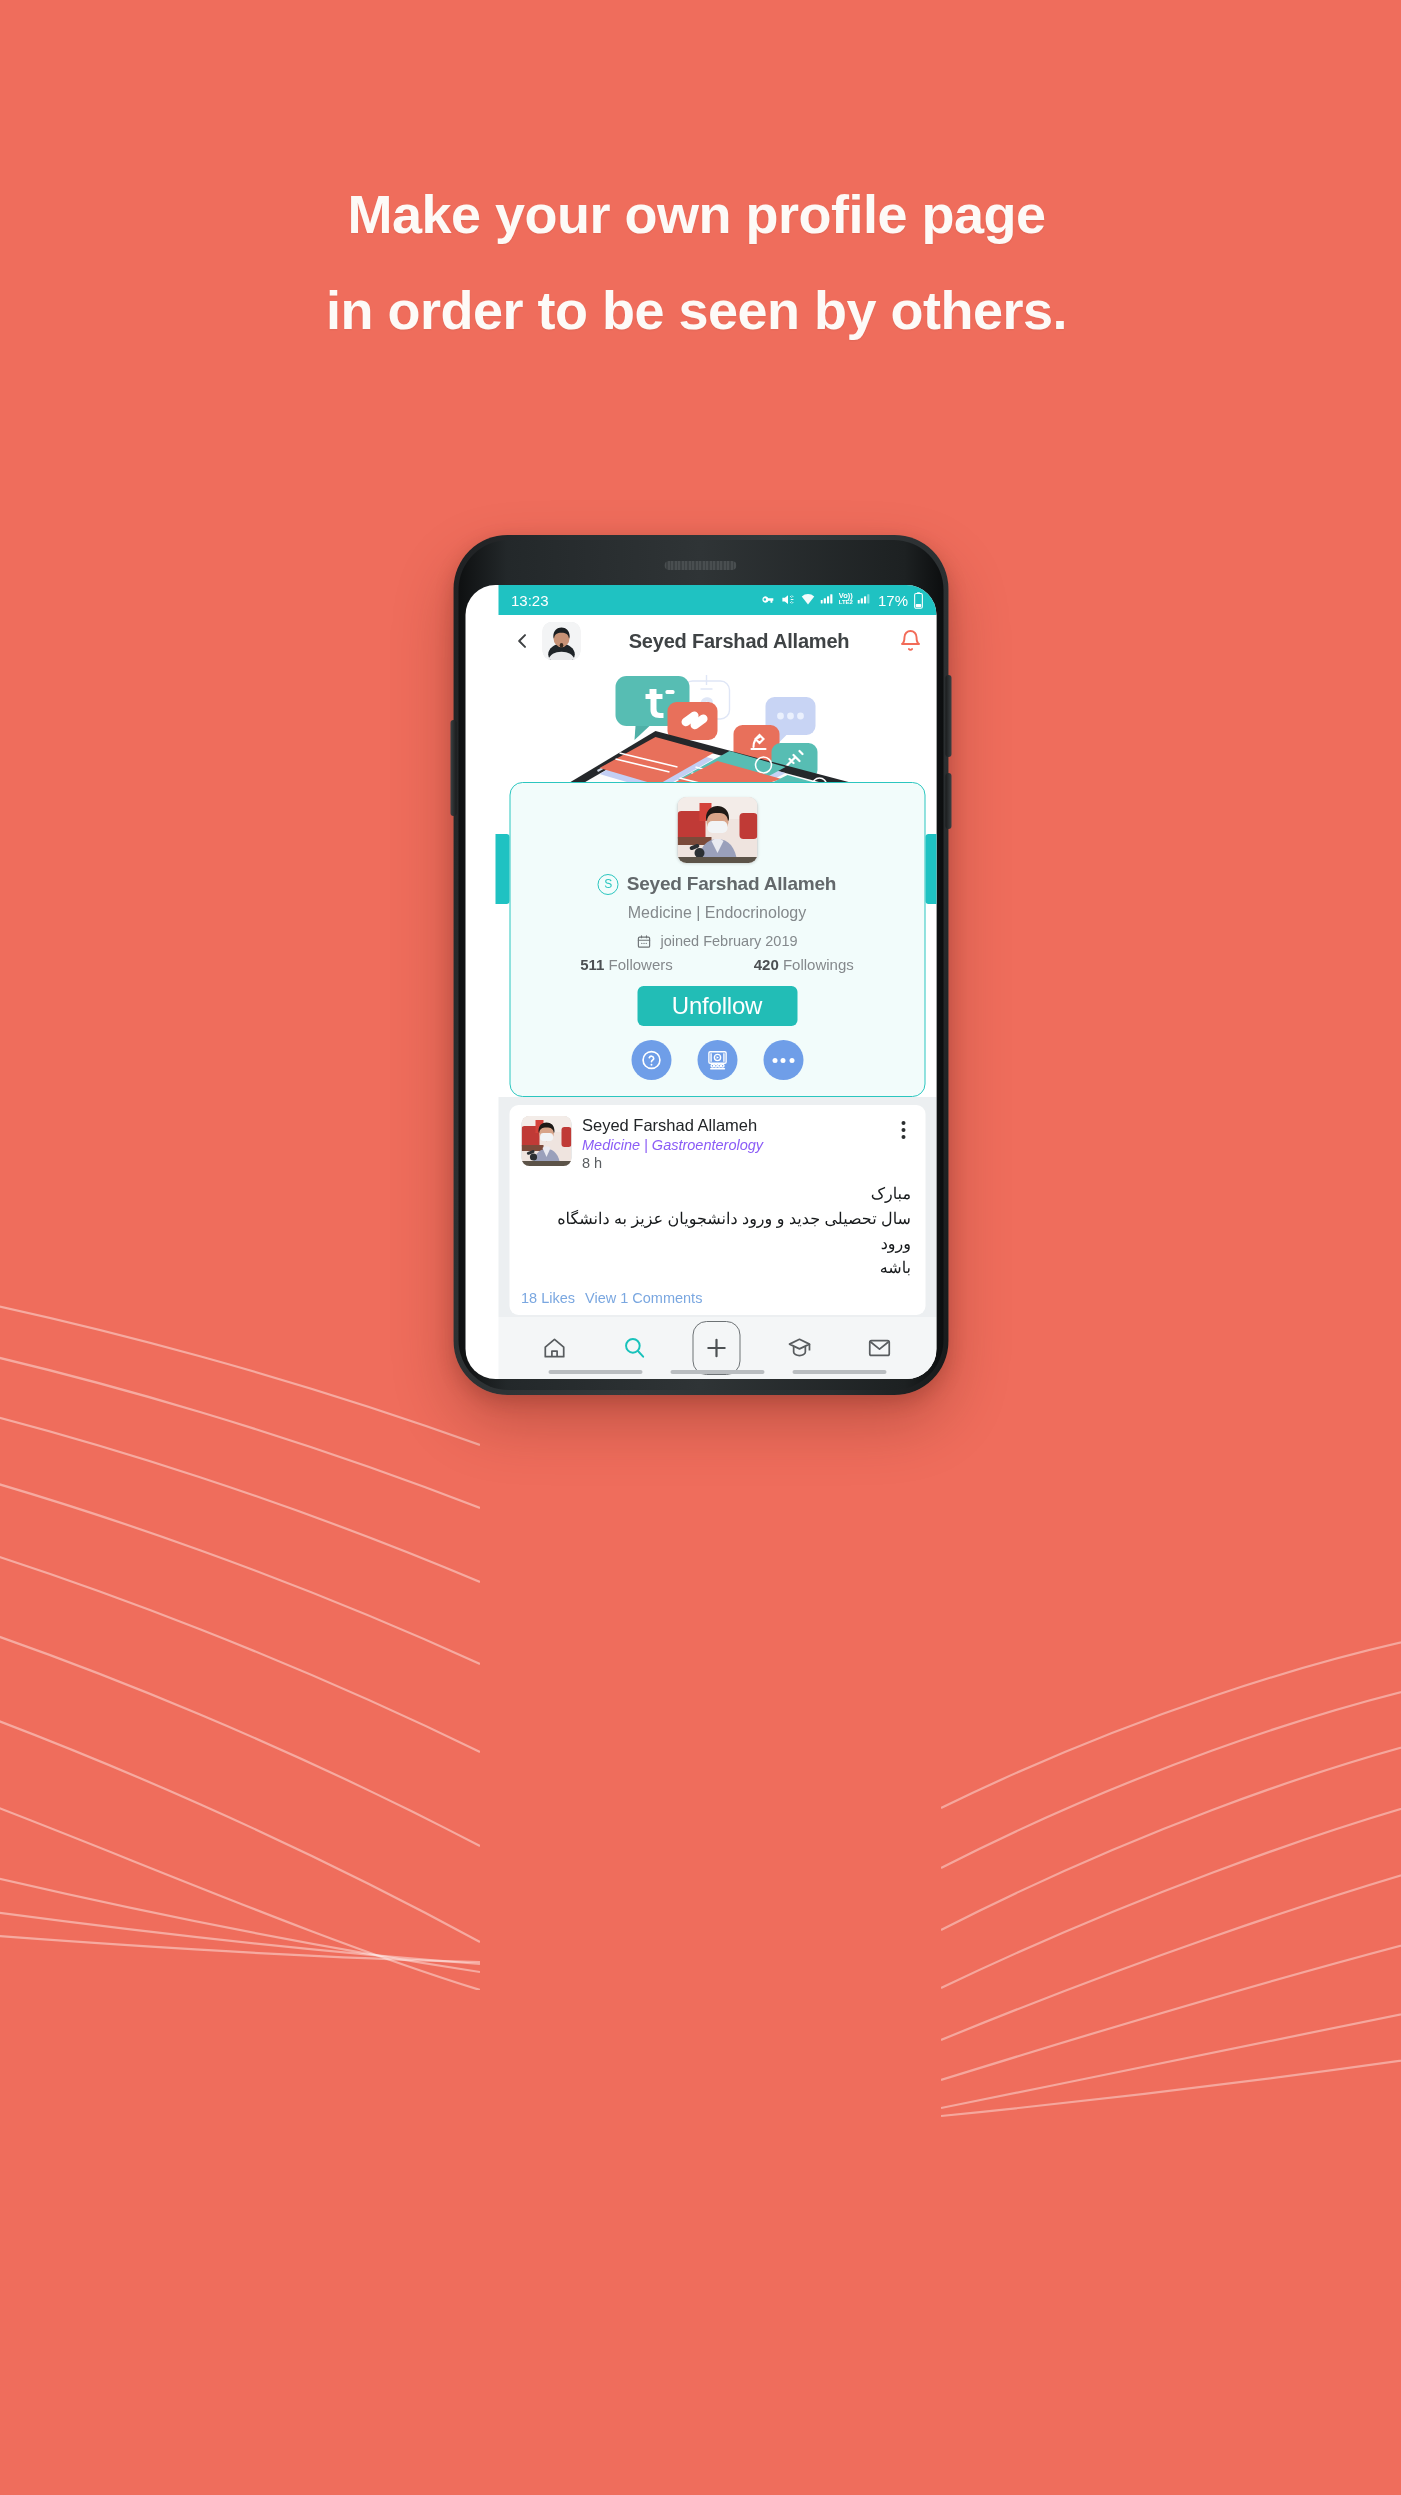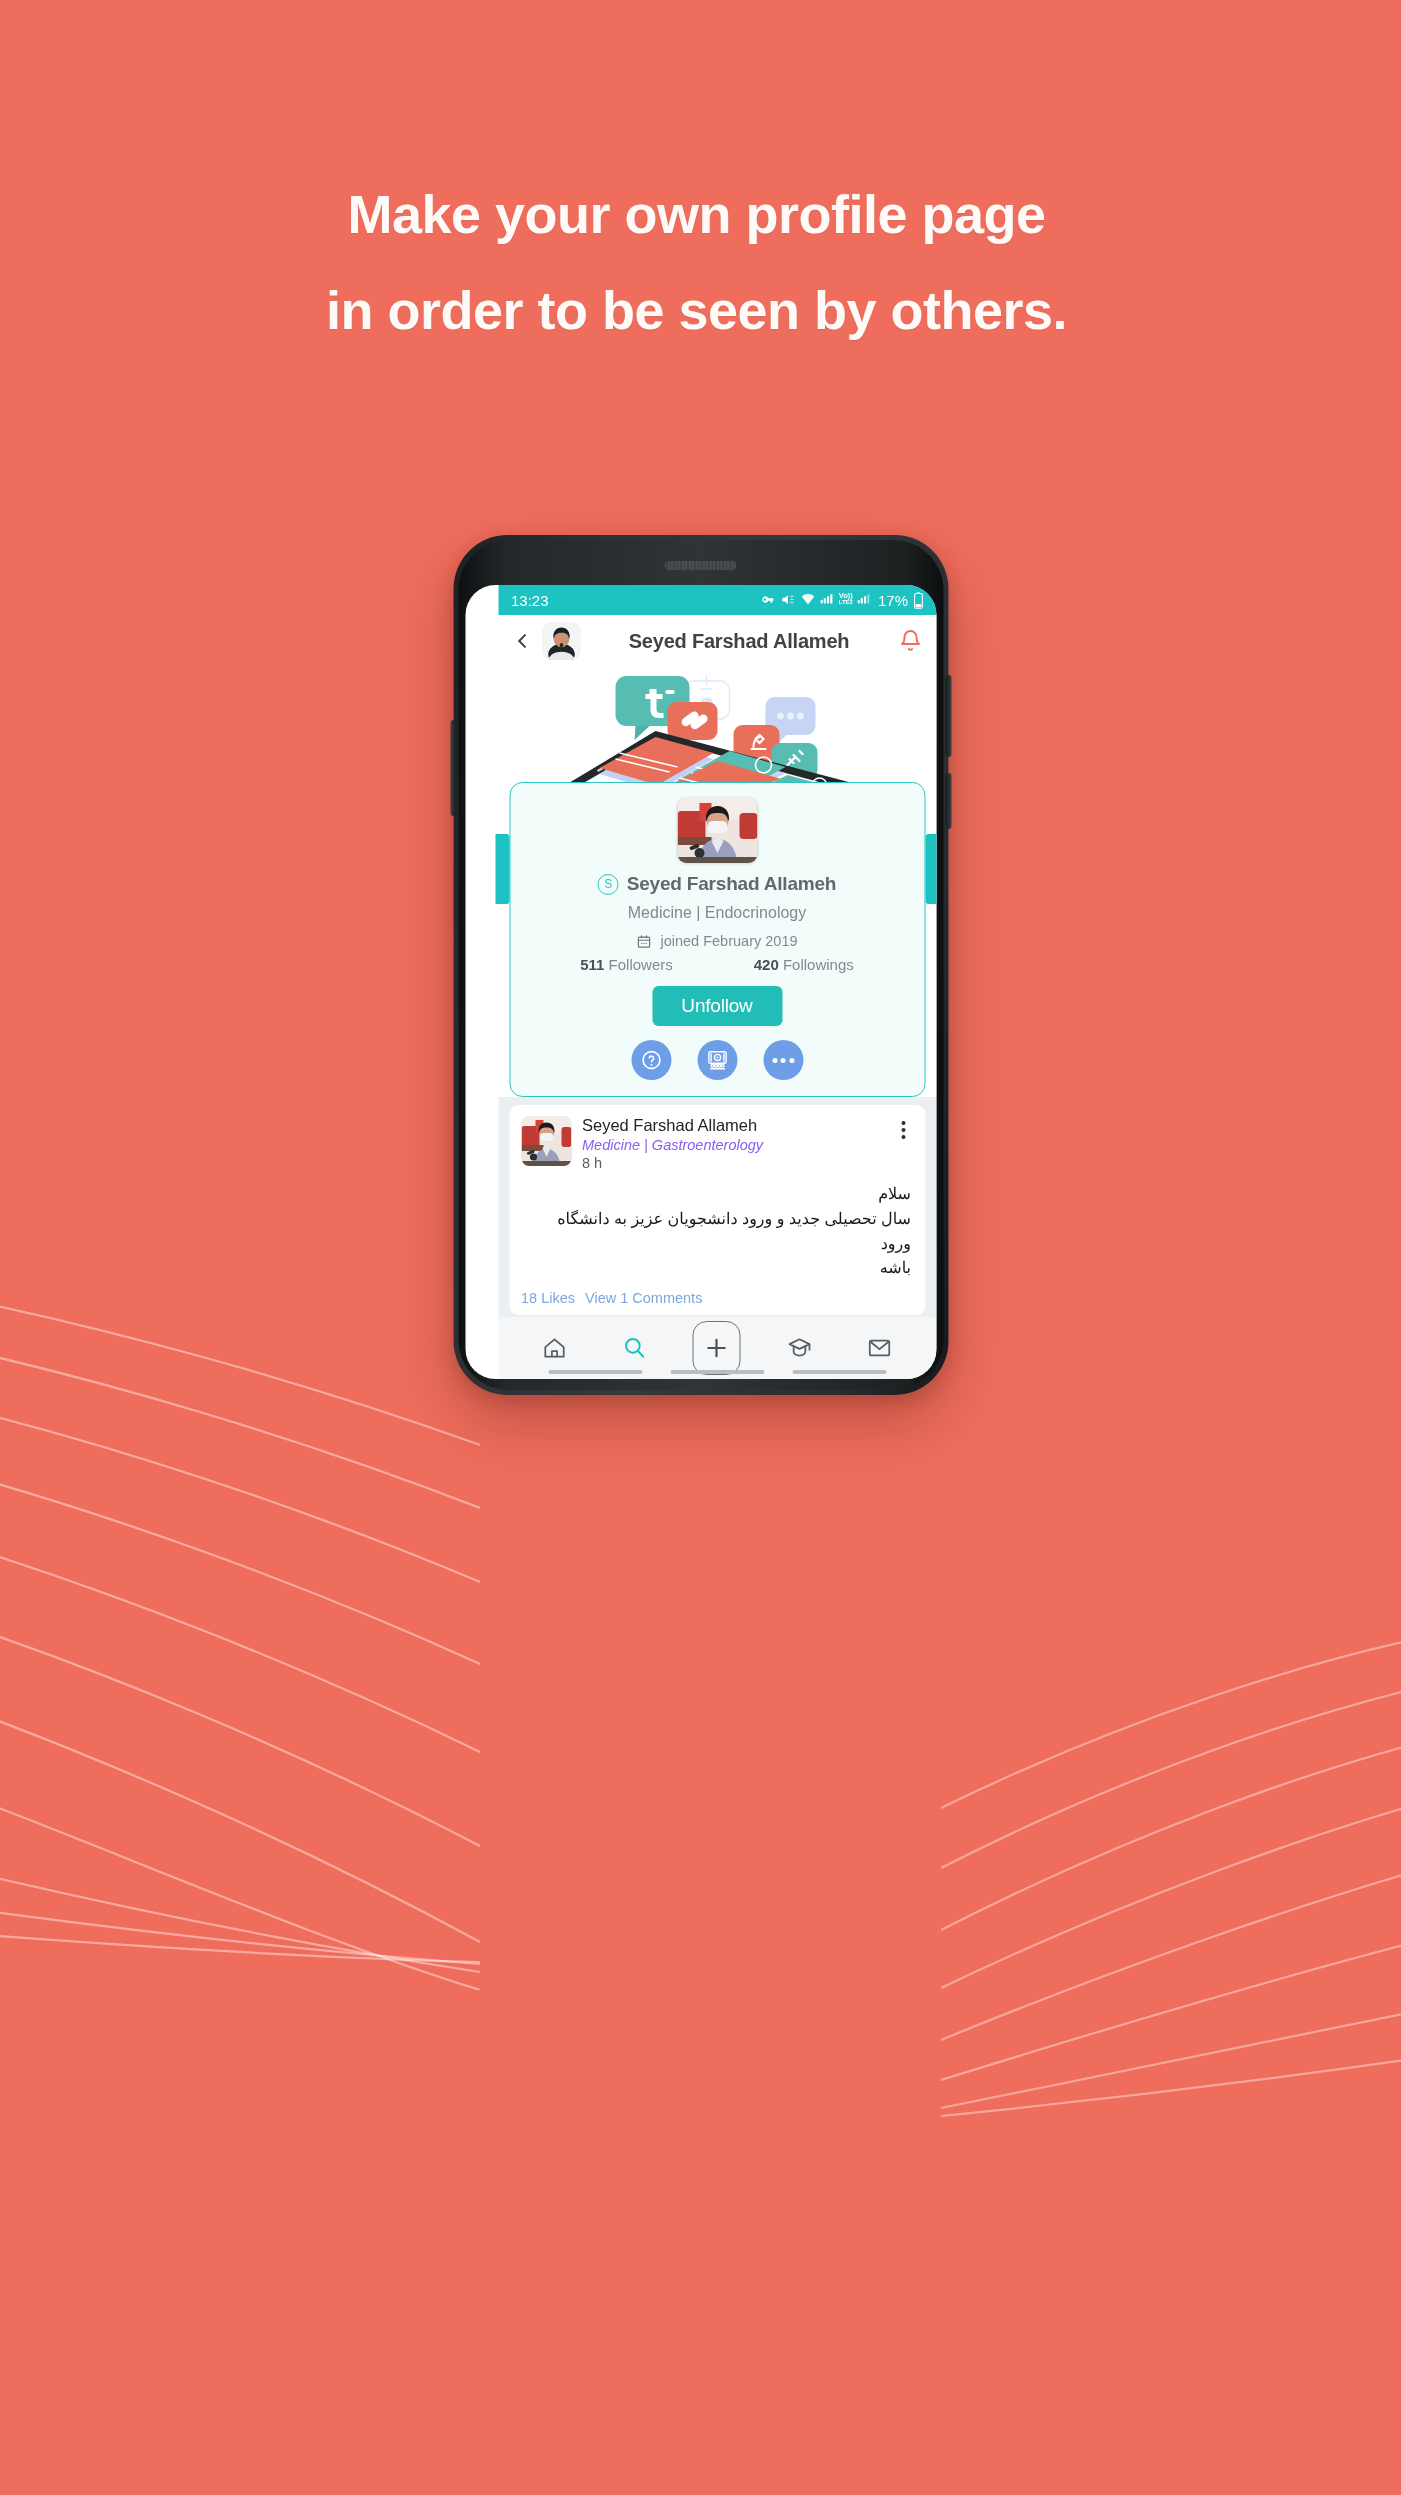--- a/index.html
+++ b/index.html
@@ -130,23 +130,23 @@
     display:flex;align-items:center;justify-content:center;gap:9px;
     font-size:14.5px;color:#84898c;margin-bottom:7px;
   }
   .cal-icon{width:15px;height:15px;color:#6f7477;flex:0 0 15px;}
   .pc-stats{
     display:flex;align-items:center;justify-content:center;gap:81px;
     font-size:15px;color:#85898c;margin-bottom:13px;
   }
   .pc-stats b{color:#4c5053;font-weight:bold;}
   .unfollow-btn{
-    display:block;margin:0 auto 14px;width:130px;height:40px;
+    display:block;margin:0 auto 14px;width:160px;height:40px;
     background:#22bdb6;color:#fff;border:none;border-radius:6px;
-    font-size:19px;font-family:inherit;cursor:pointer;letter-spacing:-.2px;
+    font-size:24px;font-family:inherit;cursor:pointer;letter-spacing:-.2px;
   }
   .pc-actions{display:flex;justify-content:center;gap:26px;}
   .circ-btn{
     width:40px;height:40px;border-radius:50%;background:#6f9ee8;
     display:flex;align-items:center;justify-content:center;color:#fff;
     border:none;cursor:pointer;flex:0 0 40px;
   }
   .circ-btn svg{width:22px;height:22px;}
   .dots3{display:flex;gap:3.5px;}
   .dots3 i{width:5px;height:5px;border-radius:50%;background:#fff;display:block;}
@@ -510,21 +510,21 @@
             <div class="post-time">8 h</div>
           </div>
           <div class="kebab">
               <i></i>
               <i></i>
               <i></i>
             </div>
         </div>
 
         <div class="post-body">
-          <div>سلام</div>
+          <div>مبارک</div>
           <div>سال تحصیلی جدید و ورود دانشجویان عزیز به دانشگاه ورود</div>
           <div>باشه</div>
         </div>
 
         <div class="post-stats">
           <span>18 Likes</span>
           <span>View 1 Comments</span>
         </div>
       </div>
 

